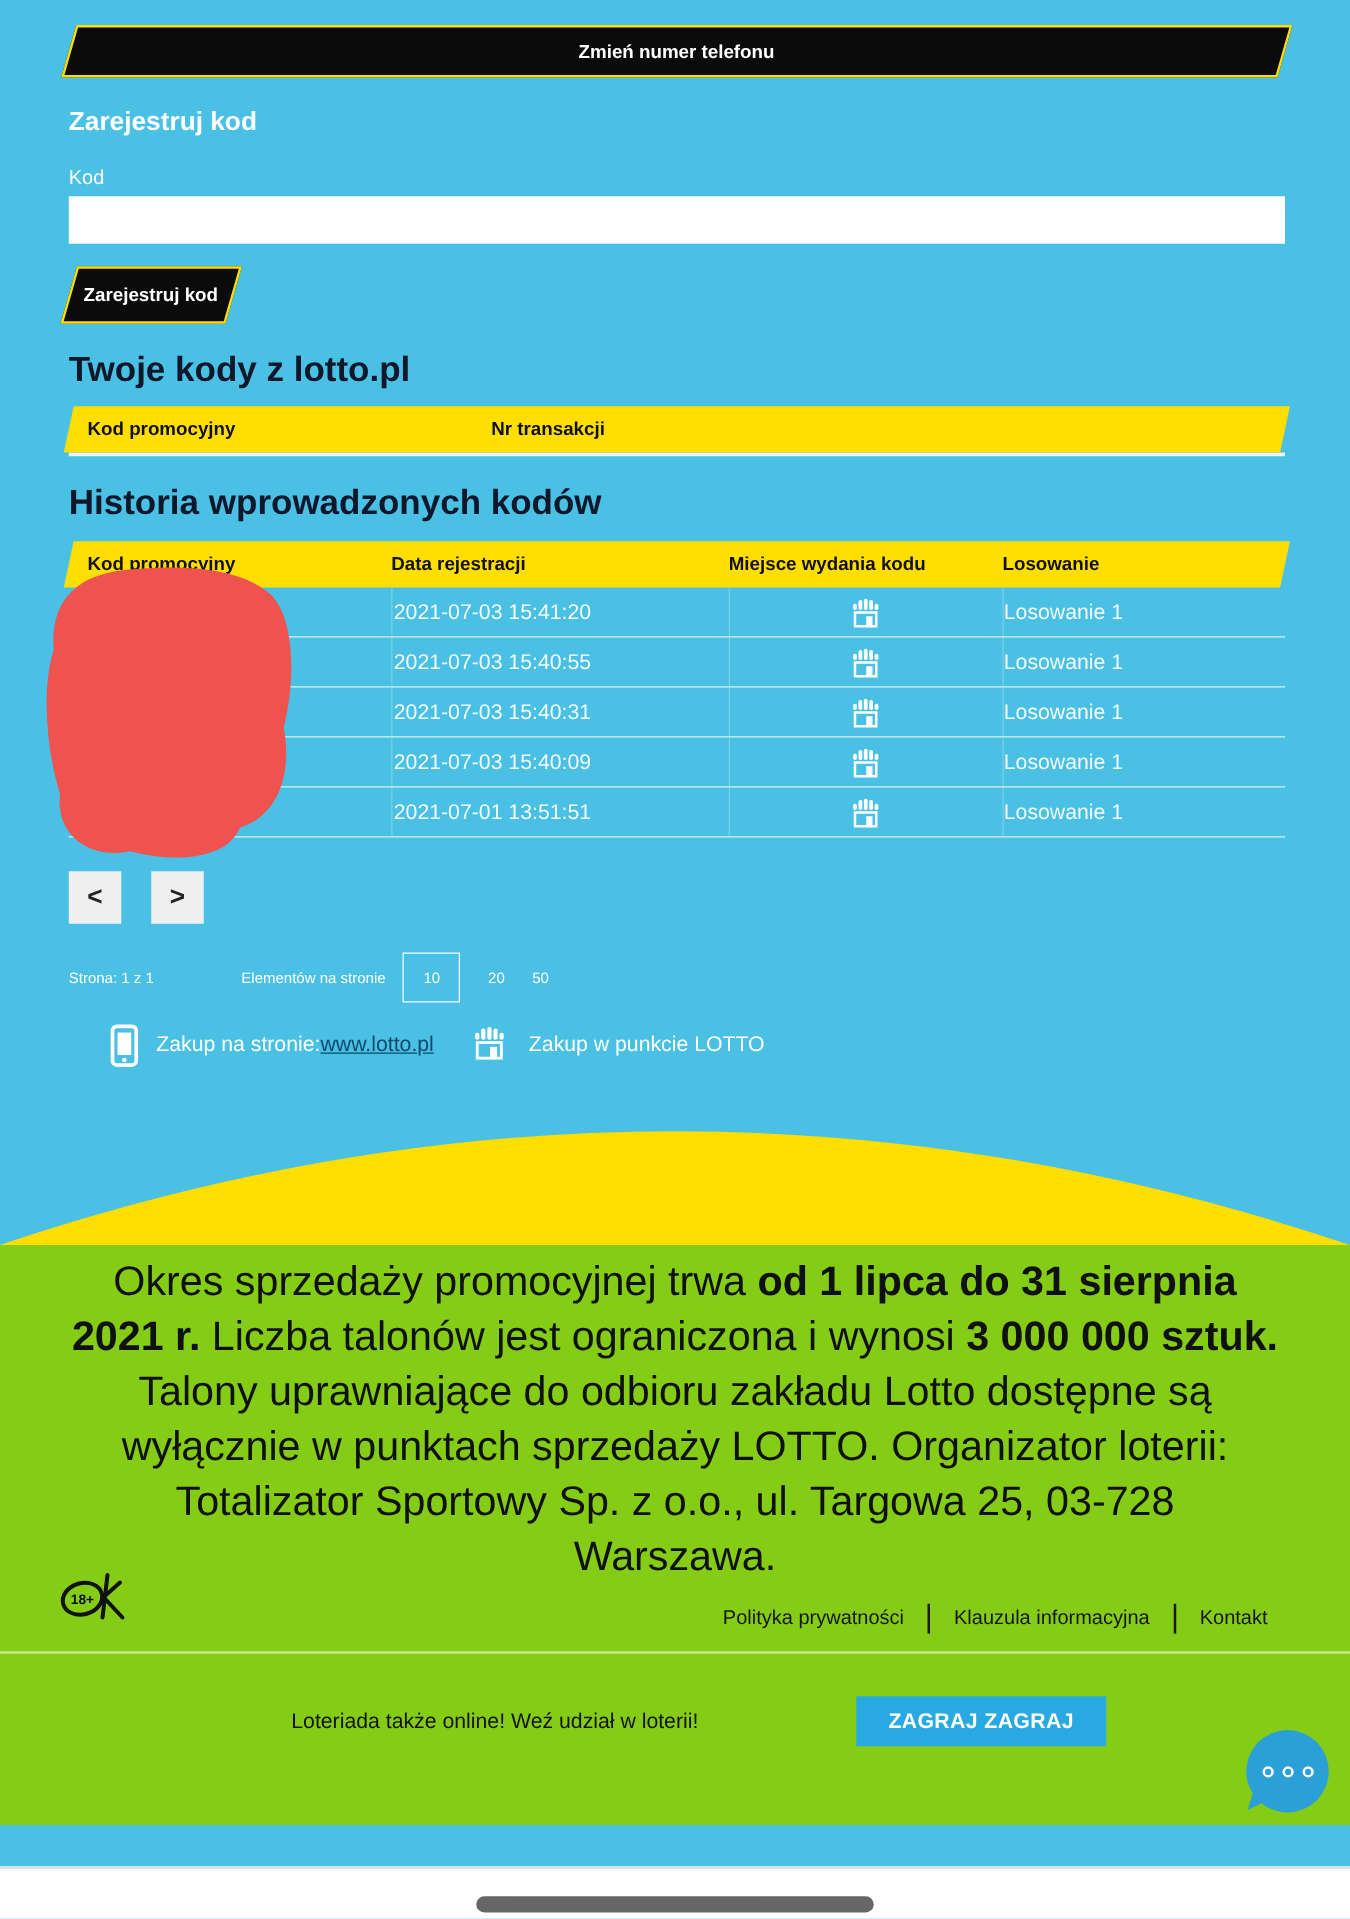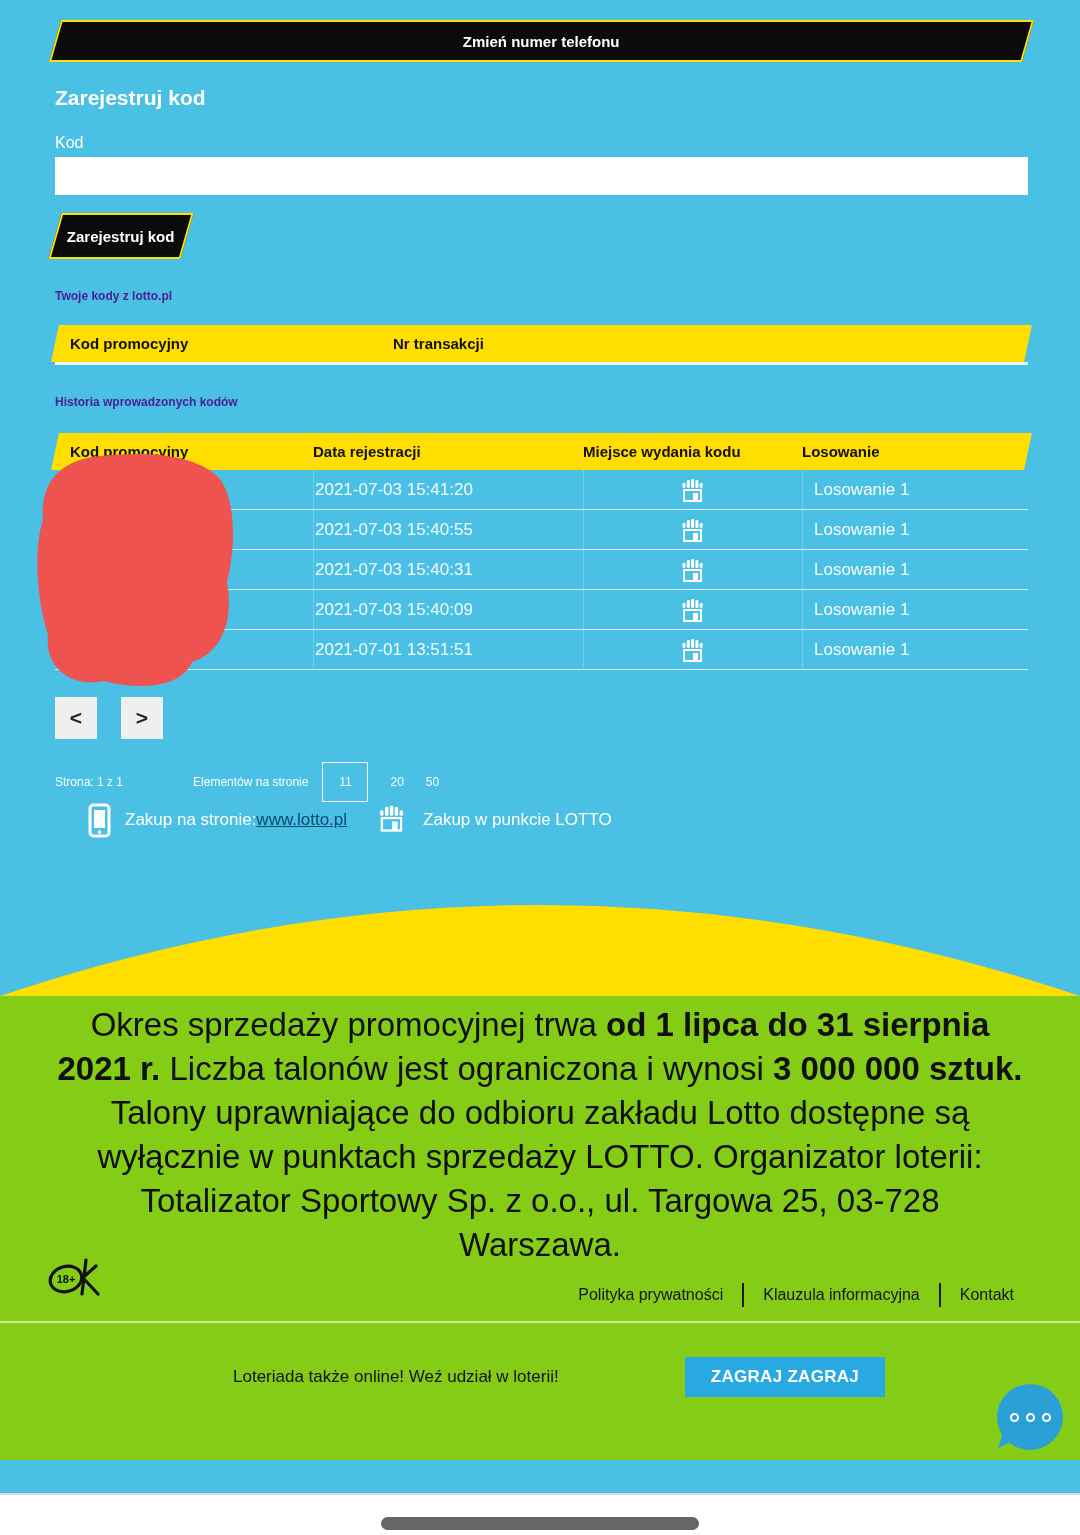--- a/index.html
+++ b/index.html
@@ -18,21 +18,21 @@
     background:#0b0b0b; border:2px solid #ffde00;
     transform:skewX(-16deg);
     color:#fff; font-weight:bold; cursor:pointer;
     font-family:"Liberation Sans", sans-serif;
   }
   .skew-btn .unskew { transform:skewX(16deg); display:block; }
   .top-btn { margin-top:20px; width:100%; height:42px; font-size:15px; }
   .small-btn { margin-top:18px; width:132px; height:46px; font-size:15px; }
 
   h2.section-title { margin-top:23px; color:#fff; font-size:21px; line-height:25px; font-weight:bold; }
-  h3.section-title { margin-top:25px; color:#4c1d95; font-size:12px; line-height:24px; font-weight:bold; }
+  h3.section-title { margin-top:25px; color:#0f172a; font-size:28px; line-height:24px; font-weight:bold; }
 
   .field-label { display:block; margin-top:24px; color:#fff; font-size:16px; line-height:18px; }
   .kod-input {
     margin-top:5px; width:100%; height:38px;
     border:none; outline:none; background:#fff;
     font-size:17px; padding:0 10px; border-radius:0;
   }
 
   
   .ybar {
@@ -55,41 +55,41 @@
   .hrow {
     display:grid; grid-template-columns:243px 270px 219px 1fr;
     height:40px; padding-left:15px;
     border-bottom:1px solid rgba(255,255,255,0.78);
     text-align:center;
   }
   .cell { display:flex; align-items:center; color:#f4fcff; font-size:17px; }
   .cell + .cell { border-left:1px solid rgba(255,255,255,0.25); }
   .cell.icon-cell { justify-content:center; }
   .cell.date-cell { padding-left:1px; }
-  .cell.draw-cell { padding-left:11px; }
+  .cell.draw-cell { padding-left:0px; }
 
   
   .pag { margin-top:27px; display:flex; gap:24px; }
   .pag-btn {
     width:42px; height:42px; background:#efefef; border:none;
     color:#222; font-size:21px; font-weight:bold; cursor:pointer;
     display:flex; align-items:center; justify-content:center;
     font-family:"Liberation Sans", sans-serif;
   }
   .pageinfo { margin-top:23px; display:flex; align-items:center; color:#fff; font-size:12px; }
   .per-page-label { margin-left:70px; }
   .opt { margin-left:22px; cursor:pointer; }
   .opt.boxed {
     margin-left:14px; width:46px; height:40px;
     border:1px solid rgba(255,255,255,0.95);
     display:flex; align-items:center; justify-content:center;
   }
 
   
-  .legend { margin-top:0; display:flex; align-items:center; color:#fff; font-size:17px;padding-left:33px; }
+  .legend { margin-top:16px; display:flex; align-items:center; color:#fff; font-size:17px;padding-left:33px; }
   .legend .lbl { margin-left:14px; }
   .legend a { color:#0c4a6e; text-decoration:underline; cursor:pointer; }
   .legend .store-wrap { margin-left:28px; }
 
   
   .promo-section { position:relative; width:1080px; }
   .promo-arc { display:block; width:1080px; height:96px; }
   .promo-body { background:#84cc16; height:464px; overflow:hidden; }
   .promo-text {
     padding:0 55px; text-align:center;
@@ -280,21 +280,21 @@
   </div>
 
   <div class="pag">
     <button class="pag-btn">&lt;</button>
     <button class="pag-btn">&gt;</button>
   </div>
 
   <div class="pageinfo">
     <span>Strona: 1 z 1</span>
     <span class="per-page-label">Elementów na stronie</span>
-    <span class="opt boxed">11</span>
+    <span class="opt boxed">10</span>
     <span class="opt">20</span>
     <span class="opt">50</span>
   </div>
 
   <div class="legend">
     <svg width="23" height="35" viewBox="0 0 23 35">
         <rect x="2" y="2" width="19" height="31" rx="3.5" fill="none" stroke="#fff" stroke-width="3"></rect>
         <rect x="6" y="7" width="11" height="18" fill="#fff"></rect>
         <circle cx="11.5" cy="29" r="1.8" fill="#fff"></circle>
       </svg>

